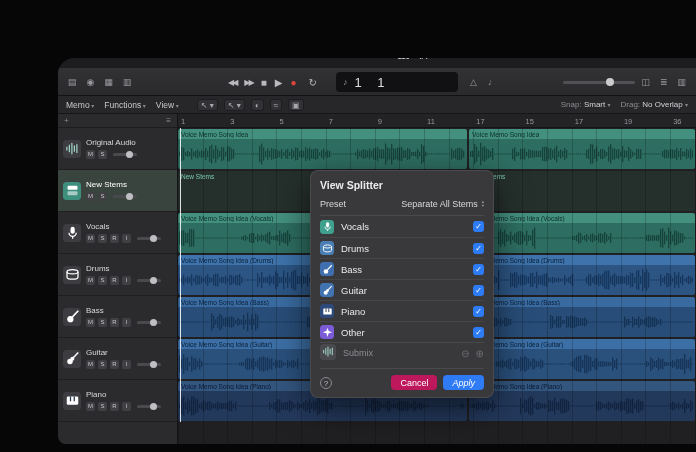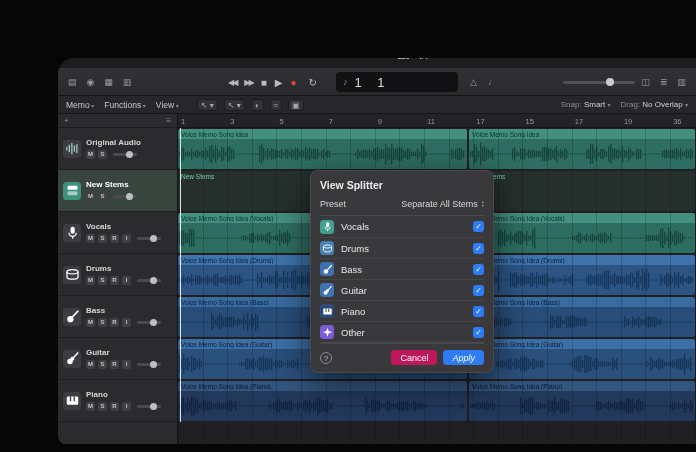--- a/index.html
+++ b/index.html
@@ -47,21 +47,21 @@
 
   
   .tracklist { position:absolute; left:0; top:56px; width:120px; bottom:0; background:#2b2b2e;
                border-right:1px solid #141416; }
   .tl-head { height:14px; border-bottom:1px solid #1c1c1e; display:flex; align-items:center;
              padding:0 6px; color:#8d8d93; font-size:8px; }
   .tl-head .right { margin-left:auto; display:flex; gap:6px; }
   .track { height:42px; border-bottom:1px solid #1f1f22; display:flex; align-items:center;
            padding:0 5px; gap:5px; }
   .track.sel { background:#39443f; }
-  .t-main { flex:1; min-width:0;font-weight:bold; }
+  .t-main { flex:1; min-width:0; }
   .t-name { font-size:8px; color:#d8d8da; white-space:nowrap; overflow:hidden; text-overflow:ellipsis; }
   .track.sel .t-name { color:#fff; }
   .t-ctrls { display:flex; align-items:center; gap:3px; margin-top:3px; }
   .tbtn { width:9px; height:9px; background:#404044; border-radius:2px; color:#c4c4c8;
           font-size:6px; line-height:9px; text-align:center; }
   .t-slider { position:relative; width:24px; height:3px; background:#4a4a4e; border-radius:2px; margin-left:3px; }
   .t-slider .knob { position:absolute; left:55%; top:-2.5px; width:7px; height:7px; border-radius:50%; background:#bfbfc3; }
 
   
   .ruler { position:absolute; left:120px; top:56px; right:0; height:14px; background:#232326;
@@ -2058,20 +2058,38 @@
             <span class="icon-box" style="height: 14px; width: 14px; background: rgb(123, 91, 214);">
               <svg viewBox="0 0 12 12" width="11" height="11">
                 <path d="M6 .8l1.25 3.55L11.2 5.6 7.25 6.9 6 10.9 4.75 6.9.8 5.6l3.95-1.25z" fill="#fff"></path>
               </svg>
             </span>
             <span class="stem-label">Other</span>
             <span class="checkbox" style="background: rgb(46, 123, 246);">✓</span>
           </div>
         </div>
       <div class="sep"></div>
+      <div class="submix-row">
+        <span id="submixIcon"><span class="icon-box" style="height: 16px; width: 16px; background: rgb(74, 74, 78);">
+              <svg viewBox="0 0 12 12" width="13" height="13">
+                <g stroke="#9fd2c6">
+                  <line x1="1.5" y1="4.5" x2="1.5" y2="7.5"></line>
+                  <line x1="3.5" y1="3" x2="3.5" y2="9"></line>
+                  <line x1="5.5" y1="1.5" x2="5.5" y2="10.5"></line>
+                  <line x1="7.5" y1="3.5" x2="7.5" y2="8.5"></line>
+                  <line x1="9.5" y1="2.5" x2="9.5" y2="9.5"></line>
+                </g>
+              </svg>
+            </span></span>
+        <span class="submix-label">Submix</span>
+        <span class="submix-ctrl">
+          <span>⊖</span>
+          <span>⊕</span>
+        </span>
+      </div>
       <div class="dlg-footer">
         <span class="help-btn">?</span>
         <button class="btn cancel">Cancel</button>
         <button class="btn apply">Apply</button>
       </div>
     </div>
 
   </div>
 </div>
 

